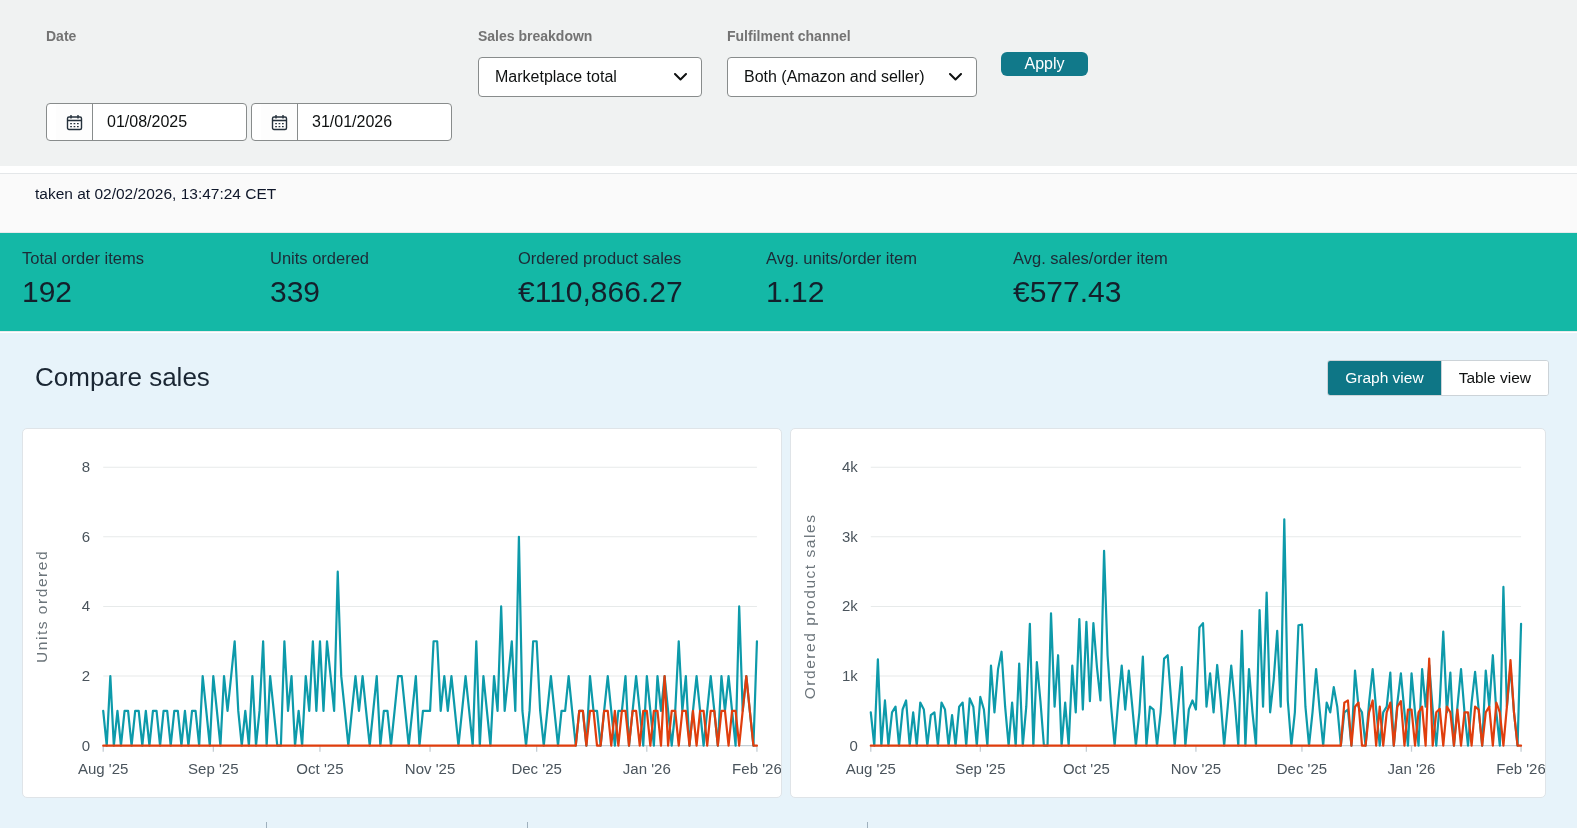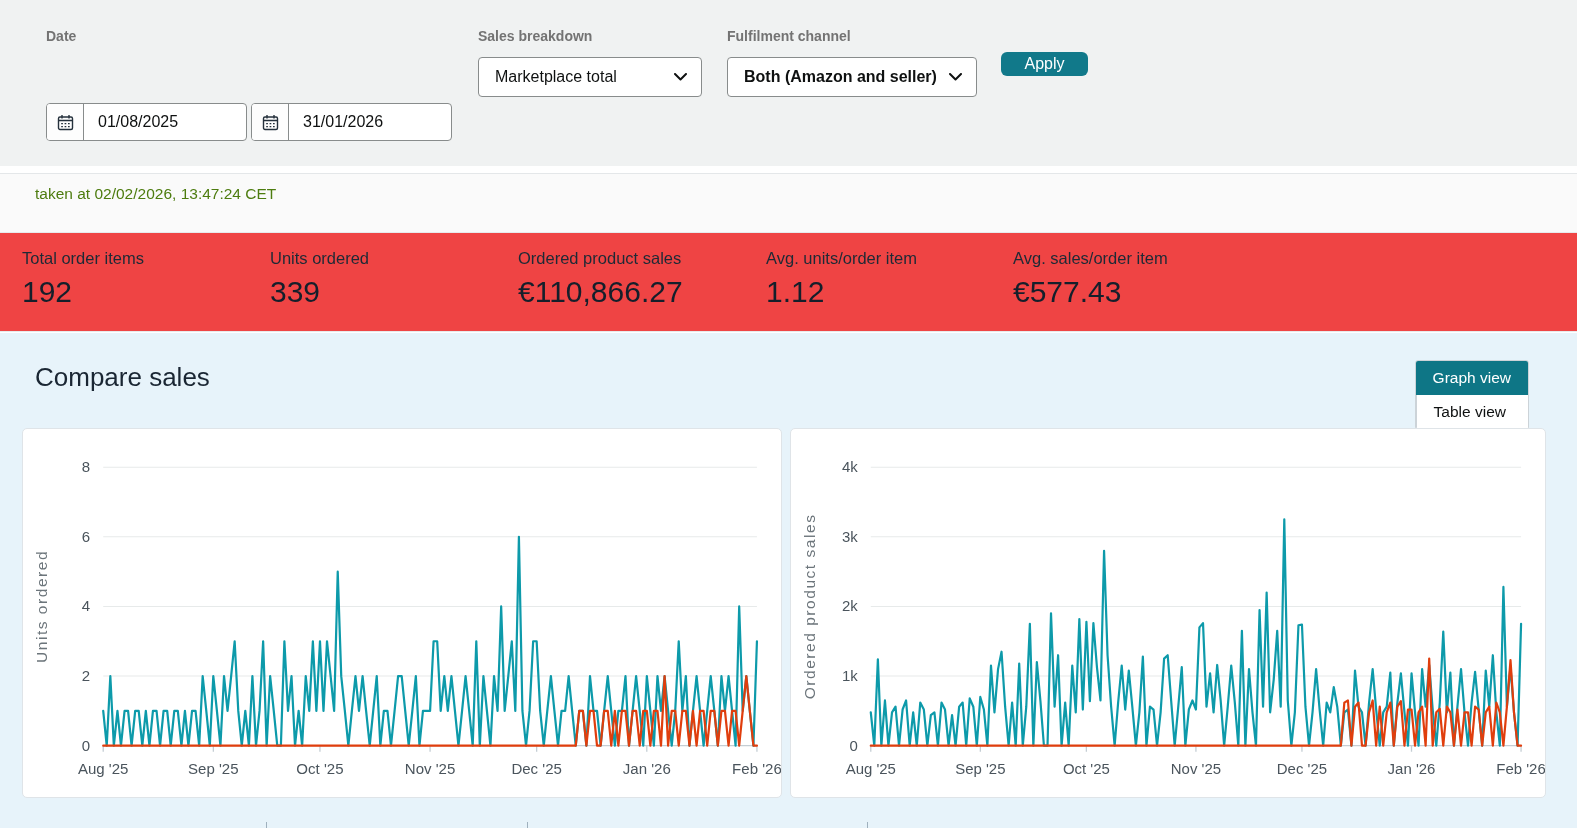--- a/index.html
+++ b/index.html
@@ -8,35 +8,35 @@
   .abs{position:absolute;}
 
   
   .filter-bar{left:0;top:0;width:1577px;height:166px;background:#f0f2f2;}
   .flabel{font-size:14px;font-weight:bold;color:#737373;}
   .sel{background:#fff;border:1px solid #888c8c;border-radius:4px;display:flex;
        align-items:center;justify-content:space-between;padding:0 14px 0 16px;
        box-sizing:border-box;cursor:pointer;}
   .sel .sel-text{font-size:16px;color:#0f1111;white-space:nowrap;overflow:hidden;}
   .dinput{background:#fff;border:1px solid #888c8c;border-radius:4px;display:flex;
-          align-items:stretch;box-sizing:border-box;overflow:hidden;}
+          align-items:stretch;box-sizing:border-box;overflow:hidden;padding-left:9px;}
   .dinput .ic{width:36px;display:flex;align-items:center;justify-content:center;
               border-right:1px solid #888c8c;background:#fdfdfd;}
   .dinput .dval{flex:1;display:flex;align-items:center;padding-left:14px;
                 font-size:16px;color:#0f1111;}
   .btn-apply{display:flex;align-items:center;justify-content:center;border:none;
              border-radius:6px;color:#fff;font-size:16px;font-weight:500;
              font-family:inherit;cursor:pointer;}
 
   
   .snap-band{left:0;top:173px;width:1577px;height:59px;background:#fafafa;
              border-top:1px solid #e4e7e9;box-sizing:border-box;}
   .snap-title{font-size:27px;color:#1a2633;}
-  .snap-taken{font-size:15.5px;color:#4d7c0f;}
-  .metrics-band{left:0;top:232px;width:1577px;height:100px;background:#ef4444;
+  .snap-taken{font-size:15.5px;color:#0f172a;}
+  .metrics-band{left:0;top:232px;width:1577px;height:100px;background:#14b8a6;
                 border-top:1px solid #e7eaec;border-bottom:1px solid #e7eaec;box-sizing:border-box;}
   .metric .mlabel{font-size:16.5px;color:#1d2a36;}
   .metric .mvalue{font-size:30px;color:#141f2b;margin-top:7px;}
 
   
   .compare{left:0;top:333px;width:1577px;height:495px;background:#e7f3fa;}
   .cmp-title{font-size:26px;color:#1a2633;}
   .toggle{display:flex;border:1px solid #ccd3d8;border-radius:3px;overflow:hidden;
           background:#fff;}
   .tbtn{height:34px;padding:0 17px;display:flex;align-items:center;font-size:15.5px;
@@ -60,21 +60,21 @@
     <div class="abs sel" style="left:478px;top:57px;width:224px;height:40px;">
       <span class="sel-text">Marketplace total</span>
       <span style="display:flex;">
         <svg width="13" height="8" viewBox="0 0 13 8">
             <path d="M1 1l5.5 5.5L12 1" fill="none" stroke="#0f1111" stroke-width="2" stroke-linecap="round" stroke-linejoin="round"></path>
           </svg>
       </span>
     </div>
 
     <div class="abs flabel" style="left:727px;top:28px;">Fulfilment channel</div>
-    <div class="abs sel" style="left:727px;top:57px;width:250px;height:40px;font-weight:bold;">
+    <div class="abs sel" style="left:727px;top:57px;width:250px;height:40px;">
       <span class="sel-text">Both (Amazon and seller)</span>
       <span style="display:flex;">
         <svg width="13" height="8" viewBox="0 0 13 8">
             <path d="M1 1l5.5 5.5L12 1" fill="none" stroke="#0f1111" stroke-width="2" stroke-linecap="round" stroke-linejoin="round"></path>
           </svg>
       </span>
     </div>
 
     <button class="abs btn-apply" style="left: 1001px; top: 52px; width: 87px; height: 24px; background: rgb(17, 121, 138);">Apply</button>
 
@@ -125,21 +125,21 @@
     </div>
     <div class="abs metric" style="left:1013px;top:16px;">
       <div class="mlabel">Avg. sales/order item</div>
       <div class="mvalue">€577.43</div>
     </div>
   </div>
 
   <div class="abs compare">
     <div class="abs cmp-title" style="left:35px;top:29px;">Compare sales</div>
 
-    <div class="abs toggle" style="right:48px;top:27px;flex-direction:column;">
+    <div class="abs toggle" style="right:28px;top:27px;">
       <div class="tbtn active" style="background: rgb(14, 118, 134);">Graph view</div>
       <div class="tbtn" style="border-left:1px solid #ccd3d8;">Table view</div>
     </div>
 
     <div class="abs card" style="left:22px;top:95px;width:760px;height:370px;">
       <div class="chart-host">
           <svg viewBox="0 0 756 366" width="100%" height="100%" preserveAspectRatio="none">
             <text x="67" y="320" text-anchor="end" fill="#4a545c" font-size="15">0</text>
             <line x1="80" y1="245.75" x2="732" y2="245.75" stroke="#e7eaea" stroke-width="1"></line>
             <text x="67" y="250.75" text-anchor="end" fill="#4a545c" font-size="15">2</text>

